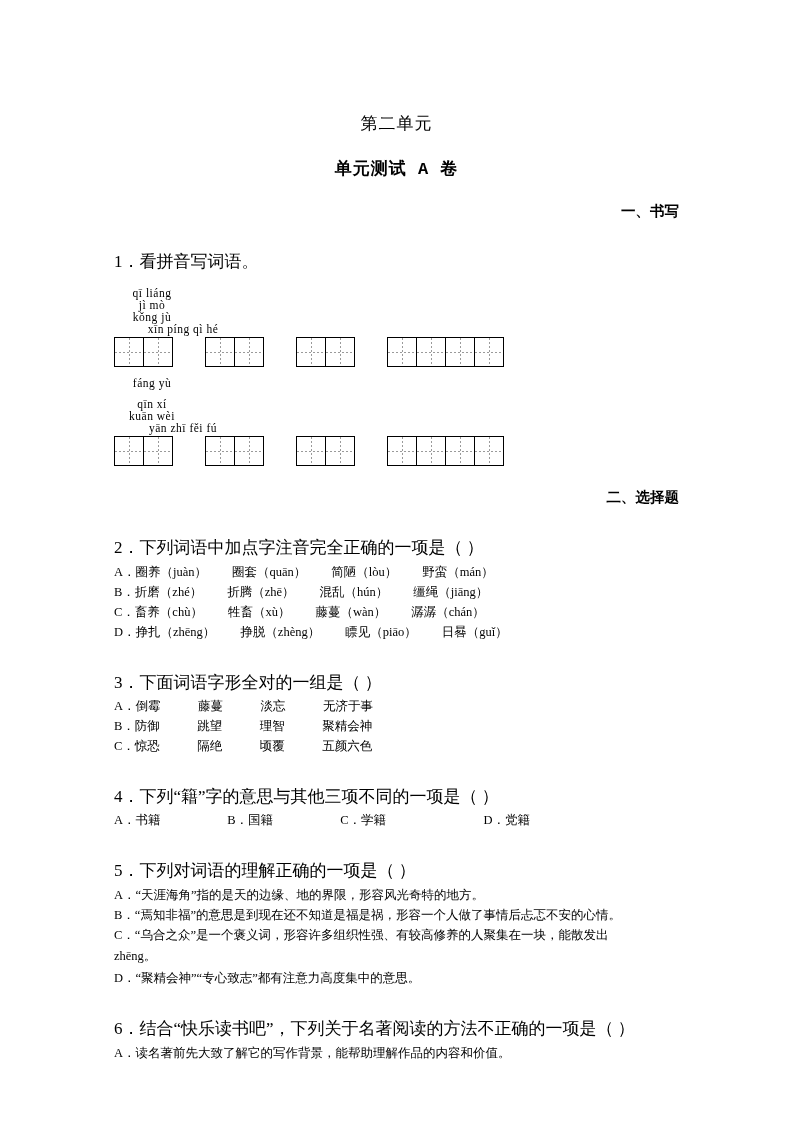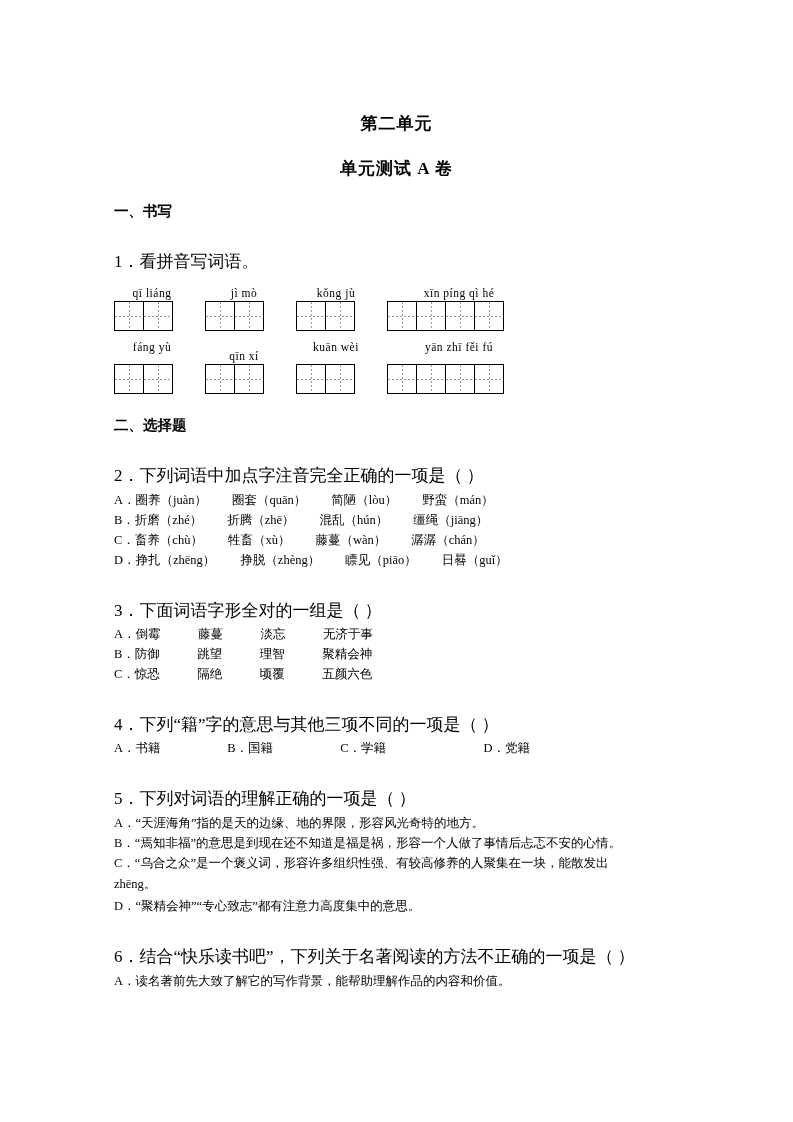--- a/index.html
+++ b/index.html
@@ -17,37 +17,39 @@
   }
   .page {
     width: 793px;
     height: 1122px;
     box-sizing: border-box;
     padding: 0 114px;
     position: relative;
   }
   .title-main {
     text-align: center;
-    font-weight: bold;
+    font-weight: normal;
     font-size: 17px;
     margin-top: 112px;
     letter-spacing: 1px;
   }
   .title-sub {
     text-align: center;
     font-weight: bold;
     font-size: 17px;
     margin-top: 22px;
     letter-spacing: 1px;
+    font-family: Liberation Mono, monospace;
   }
   .section-head {
     font-weight: bold;
     font-size: 14.5px;
     margin-top: 22px;
     margin-bottom: 2px;
+    text-align: right;
   }
   .q {
     font-size: 17px;
     margin-top: 28px;
     line-height: 1.55;
   }
   .q-body {
     font-size: 12.5px;
     line-height: 1.9;
   }
@@ -61,20 +63,21 @@
   }
   
   .write-block {
     margin-top: 12px;
   }
   .py-line {
     display: flex;
     font-size: 11.5px;
     margin-left: 4px;
     margin-bottom: 2px;
+    flex-direction: column;
   }
   .py-item {
     text-align: center;
     letter-spacing: 0.5px;
   }
   .grid-line {
     display: flex;
     margin-bottom: 10px;
   }
   .tian-group {

